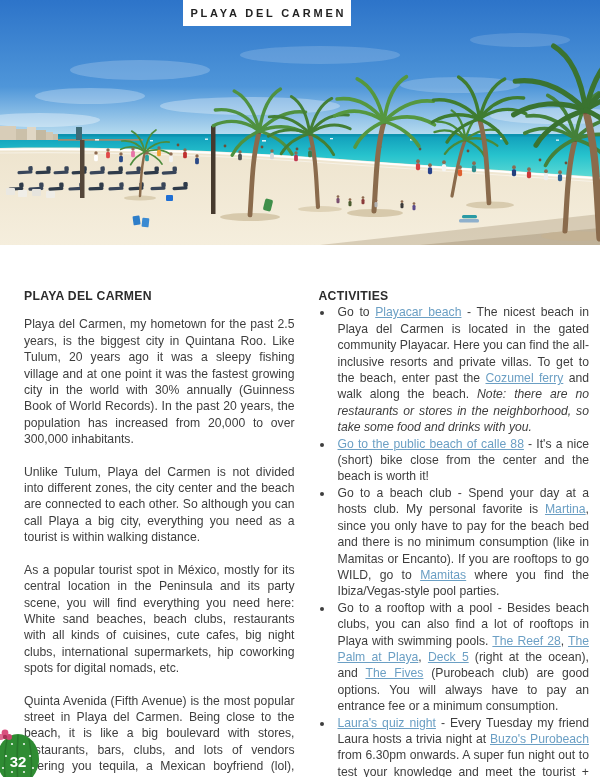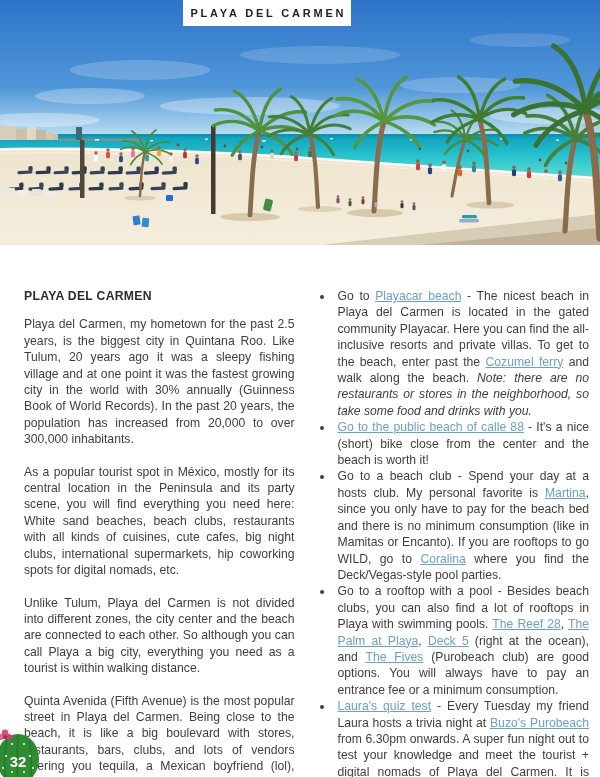--- a/index.html
+++ b/index.html
@@ -235,31 +235,32 @@
 
     <div class="title-box">
       <span>PLAYA DEL CARMEN</span>
     </div>
   </div>
 
   <div class="content">
     <div class="col">
       <h3>PLAYA DEL CARMEN</h3>
       <p>Playa del Carmen, my hometown for the past 2.5 years, is the biggest city in Quintana Roo. Like Tulum, 20 years ago it was a sleepy fishing village and at one point it was the fastest growing city in the world with 30% annually (Guinness Book of World Records). In the past 20 years, the population has increased from 20,000 to over 300,000 inhabitants.</p>
+      <p>Unlike Tulum, Playa del Carmen is not divided into different zones, the city center and the beach are connected to each other. So although you can call Playa a big city, everything you need as a tourist is within walking distance.</p>
       <p>As a popular tourist spot in México, mostly for its central location in the Peninsula and its party scene, you will find everything you need here: White sand beaches, beach clubs, restaurants with all kinds of cuisines, cute cafes, big night clubs, international supermarkets, hip coworking spots for digital nomads, etc.</p>
-      <p>Unlike Tulum, Playa del Carmen is not divided into different zones, the city center and the beach are connected to each other. So although you can call Playa a big city, everything you need as a tourist is within walking distance.</p>
       <p>Quinta Avenida (Fifth Avenue) is the most popular street in Playa del Carmen. Being close to the beach, it is like a big boulevard with stores, restaurants, bars, clubs, and lots of vendors offering you tequila, a Mexican boyfriend (lol), weed, and other party necessities. As you can tell, it is the most touristy place there is in Playa. So pay it a visit, but try to avoid buying/eating here or spending most of your time here.</p>
     </div>
     <div class="col">
+      <h3>ACTIVITIES</h3>
       <ul class="activities" id="activities">
           <li><span>Go to </span><a href="#">Playacar beach</a><span> - The nicest beach in Playa del Carmen is located in the gated community Playacar. Here you can find the all-inclusive resorts and private villas. To get to the beach, enter past the </span><a href="#">Cozumel ferry</a><span> and walk along the beach. </span><span class="italic">Note: there are no restaurants or stores in the neighborhood, so take some food and drinks with you.</span></li>
           <li><a href="#">Go to the public beach of calle 88</a><span> - It's a nice (short) bike close from the center and the beach is worth it!</span></li>
-          <li><span>Go to a beach club - Spend your day at a hosts club. My personal favorite is </span><a href="#">Martina</a><span>, since you only have to pay for the beach bed and there is no minimum consumption (like in Mamitas or Encanto). If you are rooftops to go WILD, go to </span><a href="#">Coralina</a><span> where you find the Deck/Vegas-style pool parties.</span></li>
+          <li><span>Go to a beach club - Spend your day at a hosts club. My personal favorite is </span><a href="#">Martina</a><span>, since you only have to pay for the beach bed and there is no minimum consumption (like in Mamitas or Encanto). If you are rooftops to go WILD, go to </span><a href="#">Mamitas</a><span> where you find the Ibiza/Vegas-style pool parties.</span></li>
           <li><span>Go to a rooftop with a pool - Besides beach clubs, you can also find a lot of rooftops in Playa with swimming pools. </span><a href="#">The Reef 28</a><span>, </span><a href="#">The Palm at Playa</a><span>, </span><a href="#">Deck 5</a><span> (right at the ocean), and </span><a href="#">The Fives</a><span> (Purobeach club) are good options. You will always have to pay an entrance fee or a minimum consumption.</span></li>
-          <li><a href="#">Laura's quiz test</a><span> - Every Tuesday my friend Laura hosts a trivia night at </span><a href="#">Buzo's Purobeach</a><span> from 6.30pm onwards. A super fun night out to test your knowledge and meet the tourist + digital nomads of Playa del Carmen. It is donation based, so enjoy the seafood in Buzo's and tip Laura whatever you want.</span></li>
+          <li><a href="#">Laura's quiz night</a><span> - Every Tuesday my friend Laura hosts a trivia night at </span><a href="#">Buzo's Purobeach</a><span> from 6.30pm onwards. A super fun night out to test your knowledge and meet the tourist + digital nomads of Playa del Carmen. It is donation based, so enjoy the seafood in Buzo's and tip Laura whatever you want.</span></li>
         </ul>
     </div>
   </div>
 
   <div class="badge">
     <svg width="54" height="58" viewBox="0 0 54 58">
       <ellipse cx="23" cy="33" rx="21" ry="25" fill="#2f8c33"></ellipse>
       <path d="M23,9 C22,25 22,45 23,58" stroke="#27772b" stroke-width="1.6" fill="none"></path>
       <path d="M12,13 C9,28 9,45 11,58" stroke="#27772b" stroke-width="1.4" fill="none"></path>
       <path d="M34,13 C37,28 37,45 35,58" stroke="#27772b" stroke-width="1.4" fill="none"></path>

